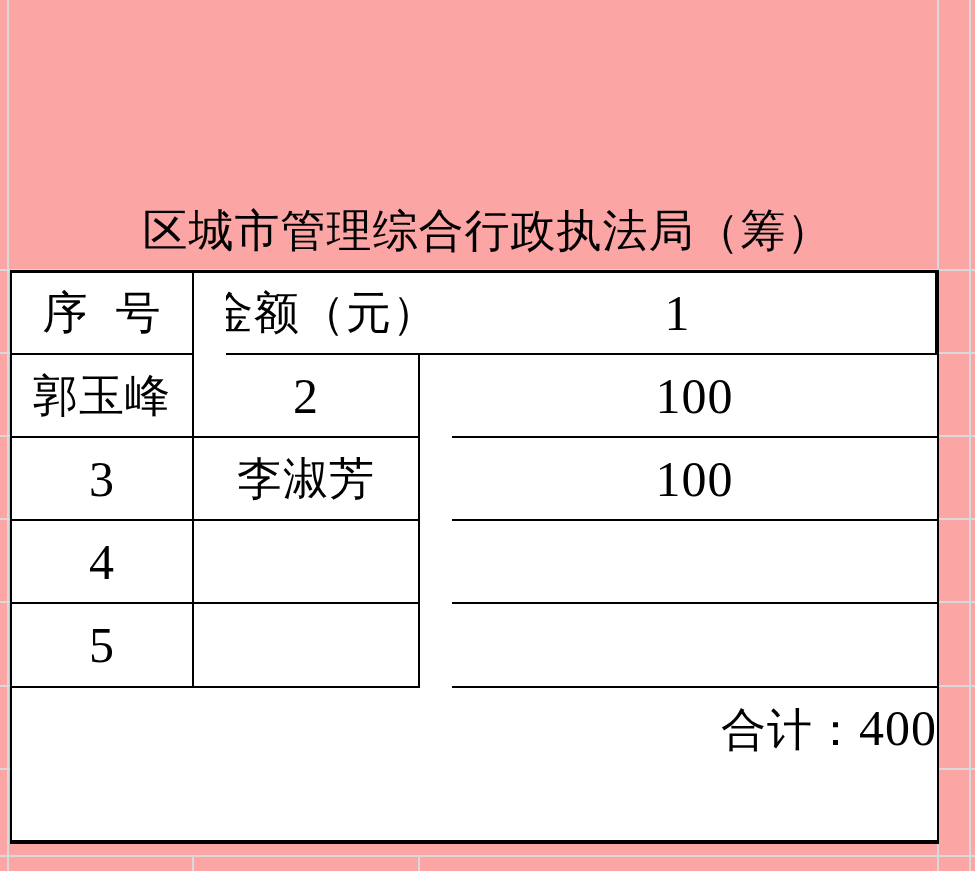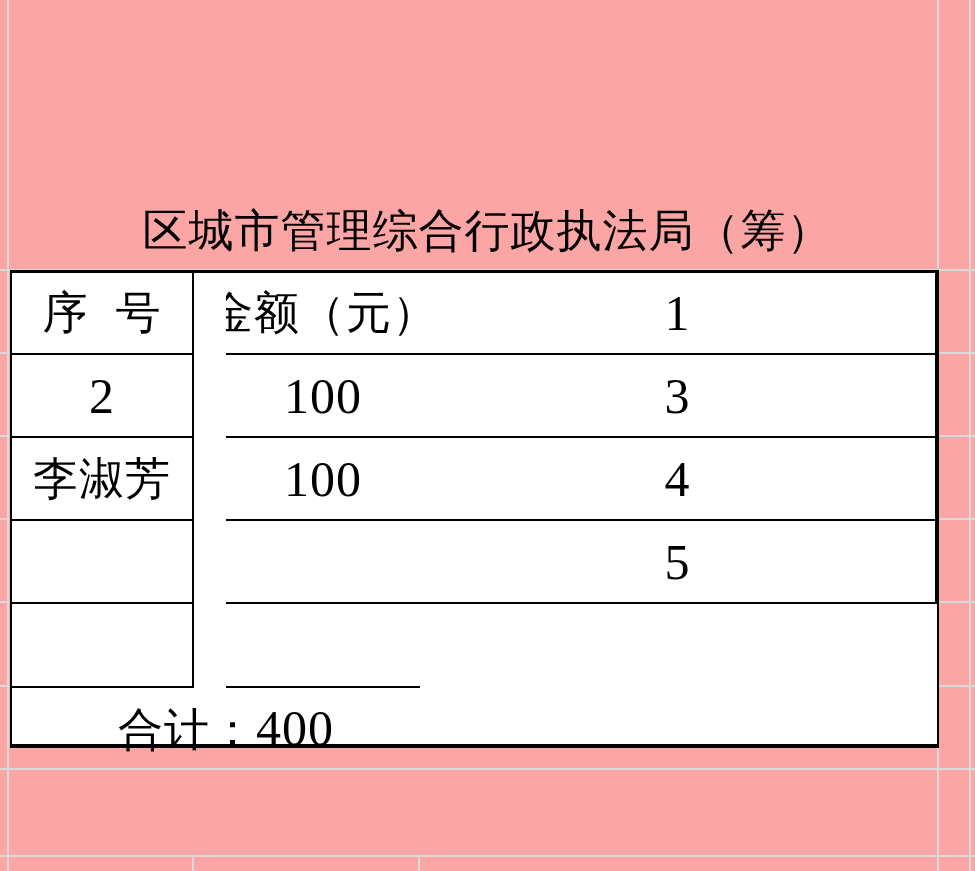--- a/index.html
+++ b/index.html
@@ -27,21 +27,21 @@
     line-height: 68px;
     font-weight: 500;
     letter-spacing: 1px;
     white-space: pre;
   }
 
   
   .sheet {
     position: absolute;
     left: 10px; top: 270px;
-    width: 929px; height: 478px;
+    width: 929px; height: 574px;
     box-sizing: border-box;
     background: #ffffff;
     border: 2px solid #000000;
     border-top-width: 3px;
     border-bottom-width: 4px;
     display: grid;
     grid-template-columns: 182px 226px 517px;
     grid-template-rows: 82px 83px 83px 83px 84px 83px 81px;
   }
   .cell {
@@ -59,21 +59,21 @@
     font-family: "Liberation Serif", "DejaVu Serif", serif;
     font-size: 50px;
     letter-spacing: 1px;
   }
   .total-cell {
     grid-column: 1 / 4;
     box-sizing: border-box;
     border: none;
     display: flex;
     align-items: center;
-    justify-content: flex-start;
+    justify-content: flex-end;
     padding-left: 106px;
   }
   .total-cell .inner { white-space: pre; }
   .total-cell .cjk, .total-cell .num { vertical-align: baseline; }
 </style>
 </head>
 <body>
 
 <div class="canvas">
 
@@ -95,20 +95,21 @@
     <div>区城市管理综合行政执法局（筹）</div>
     <div>“送温暖、献爱心”捐款明细</div>
   </div>
 
   <div class="sheet">
 
     <div class="cell cjk">序  号</div>
     <div class="cell cjk last-col">金额（元）</div>
 
     <div class="cell num">1</div>
+    <div class="cell cjk">郭玉峰</div>
 
     <div class="cell num">2</div>
     <div class="cell num last-col">100</div>
 
     <div class="cell num">3</div>
     <div class="cell cjk">李淑芳</div>
     <div class="cell num last-col">100</div>
 
     <div class="cell num">4</div>
     <div class="cell cjk"></div>

